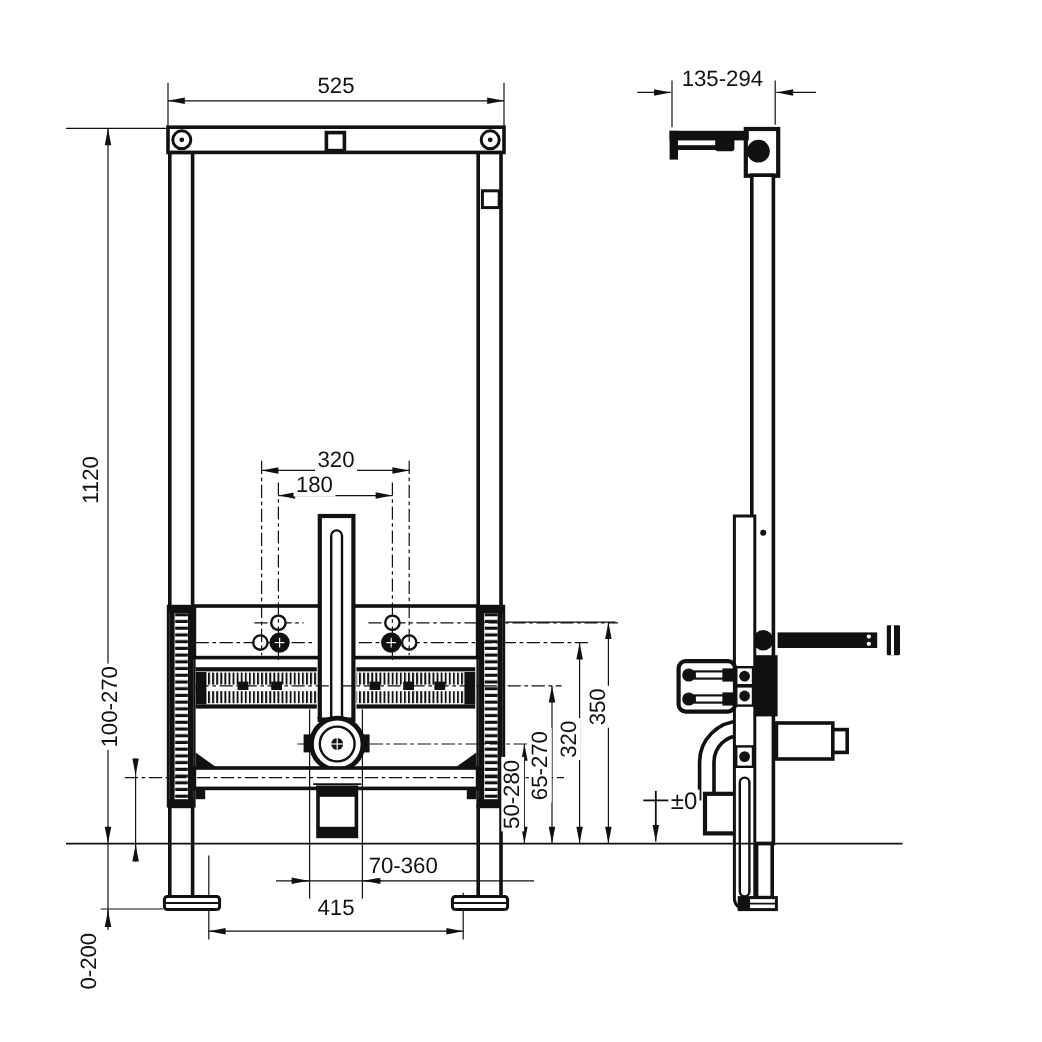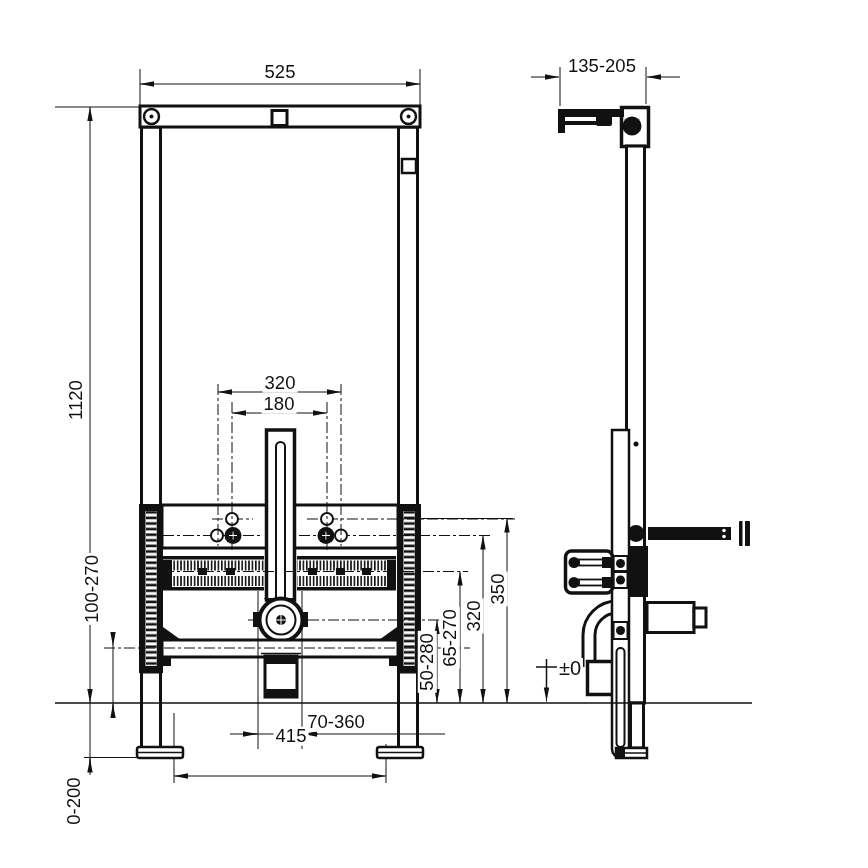--- a/index.html
+++ b/index.html
@@ -248,26 +248,26 @@
 
     <g>
       <line x1="536" y1="667" x2="558" y2="667" stroke-width="1.5"></line>
       <line x1="546.5" y1="659" x2="546.5" y2="688" stroke-width="1.5"></line>
       <line x1="546.5" y1="687" x2="546.5" y2="701.5" marker-end="url(#arr)"></line>
     </g>
   </g>
 </svg>
 
 <div class="dim-label" style="left:280px;top:72px;">525</div>
-<div class="dim-label" style="left:602px;top:66px;">135-205</div>
+<div class="dim-label" style="left:602px;top:66px;">135-294</div>
 <div class="dim-label rot" style="left:76px;top:400px;">1120</div>
 <div class="dim-label" style="left:280px;top:383px;">320</div>
-<div class="dim-label" style="left:279px;top:404px;">180</div>
+<div class="dim-label" style="left:262px;top:404px;">180</div>
 <div class="dim-label rot" style="left:92px;top:589px;">100-270</div>
 <div class="dim-label rot" style="left:427px;top:662px;">50-280</div>
 <div class="dim-label rot" style="left:450px;top:638px;">65-270</div>
 <div class="dim-label rot" style="left:474px;top:616px;">320</div>
 <div class="dim-label rot" style="left:498px;top:589px;">350</div>
 <div class="dim-label" style="left:336px;top:722px;">70-360</div>
-<div class="dim-label" style="left:280px;top:736px;margin-left:11px;">415</div>
+<div class="dim-label" style="left:280px;top:757px;">415</div>
 <div class="dim-label rot" style="left:74px;top:801px;">0-200</div>
 <div class="dim-label level-label" style="left:570px;top:668px;">±0</div>
 </div>
 
 </body></html>

